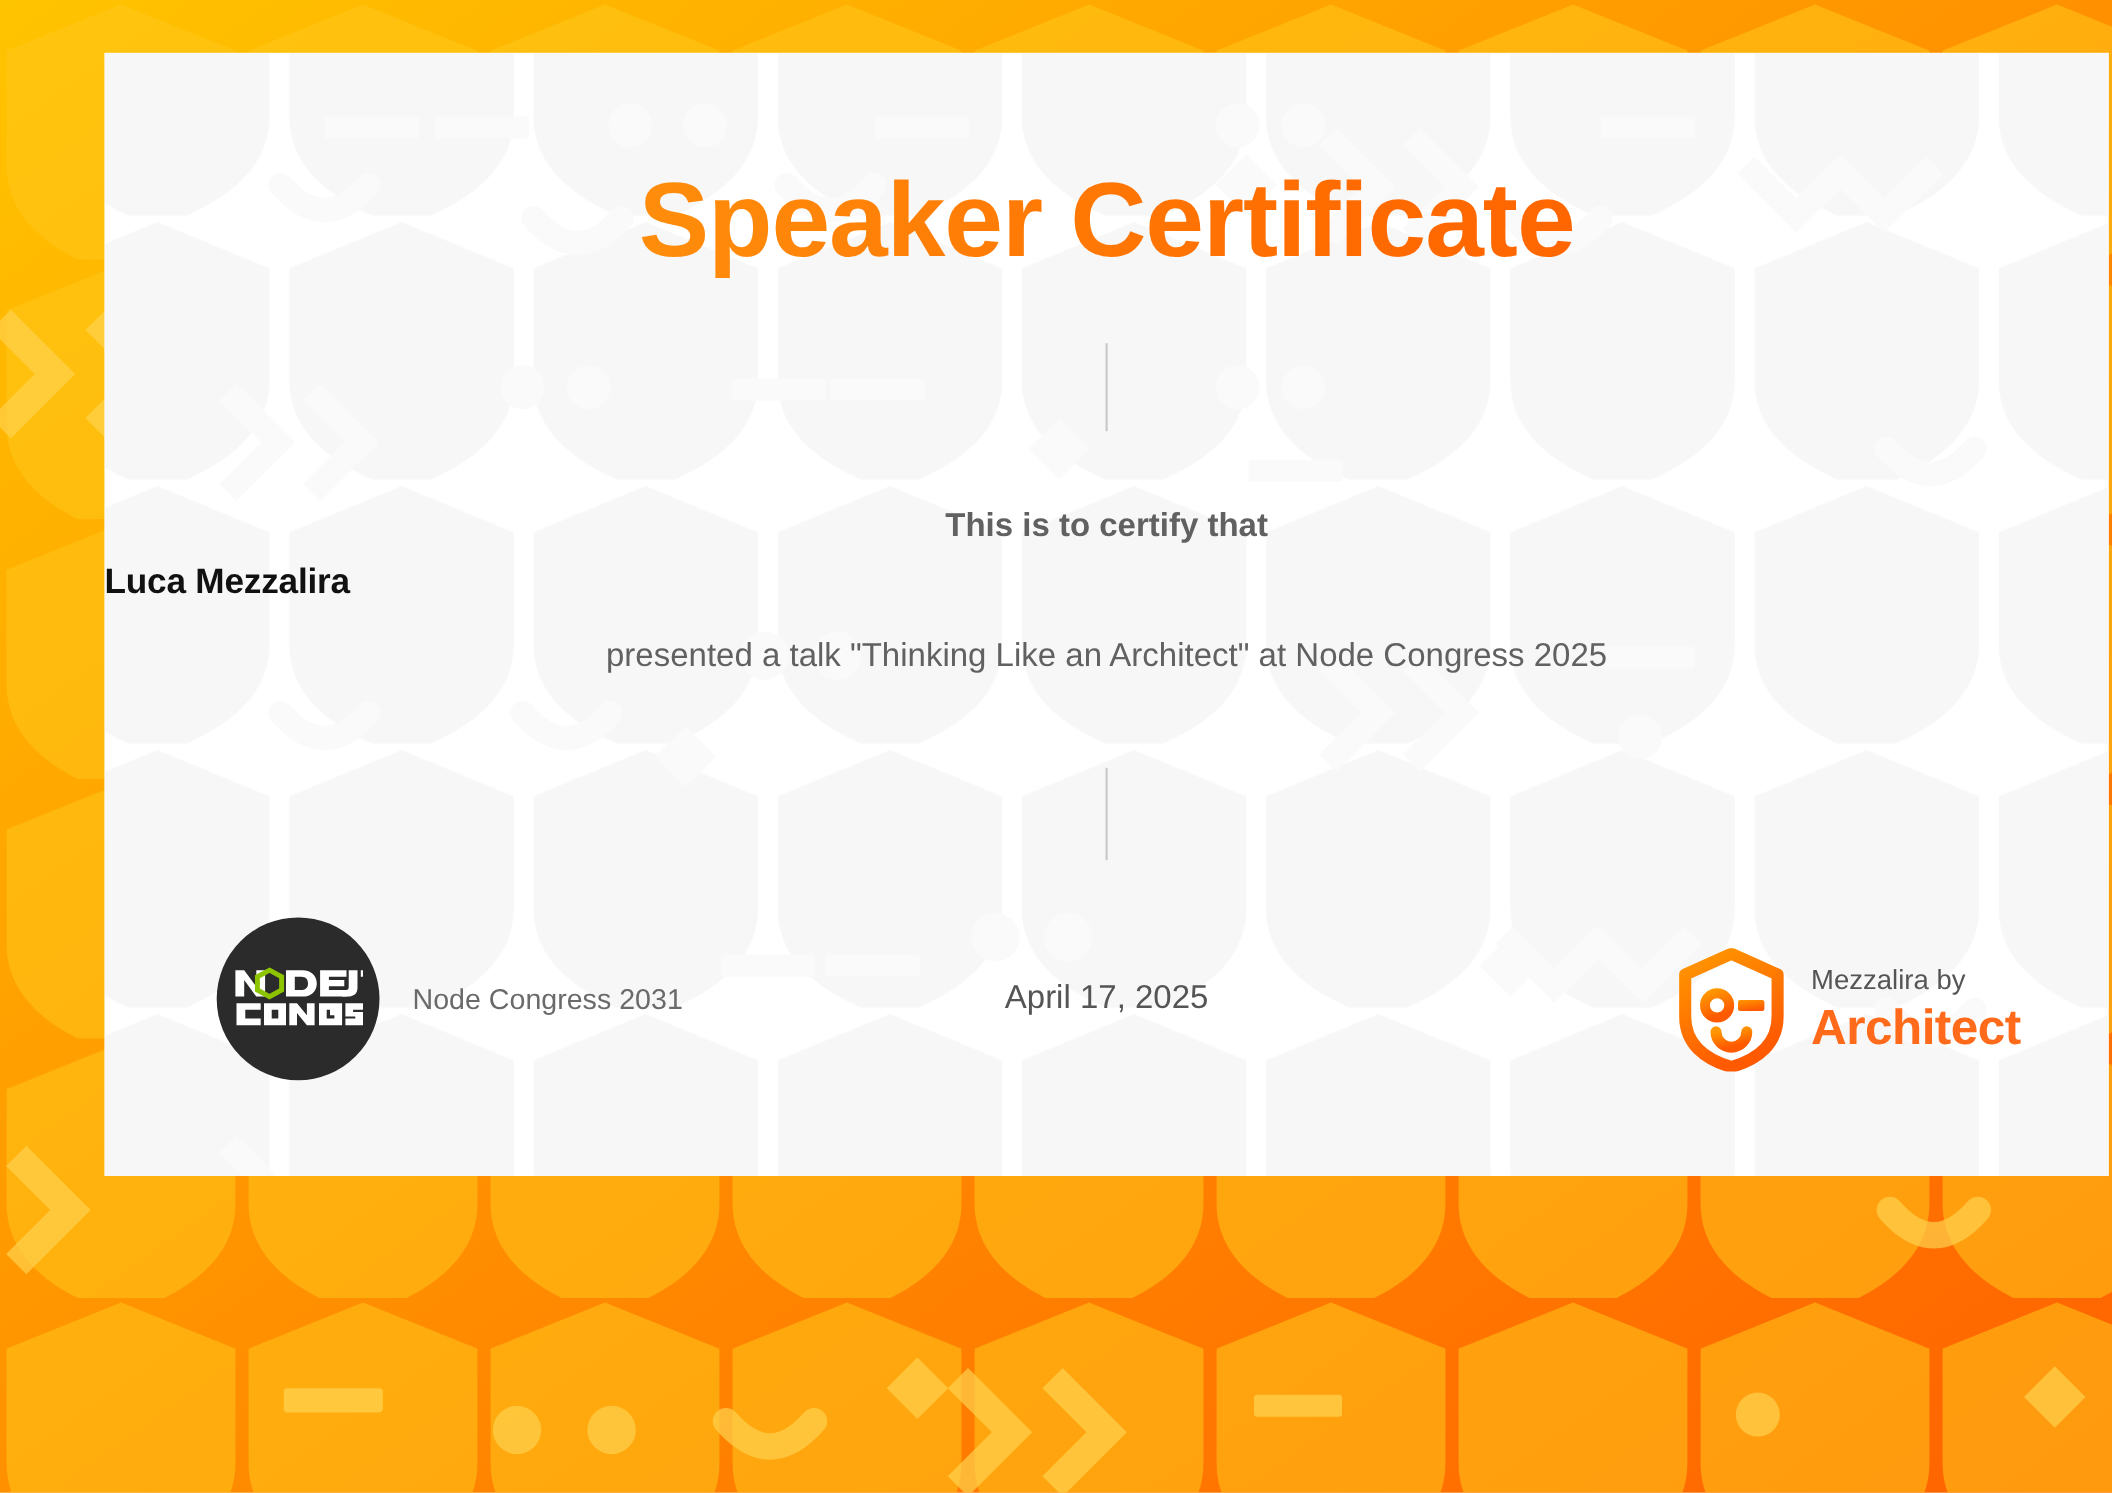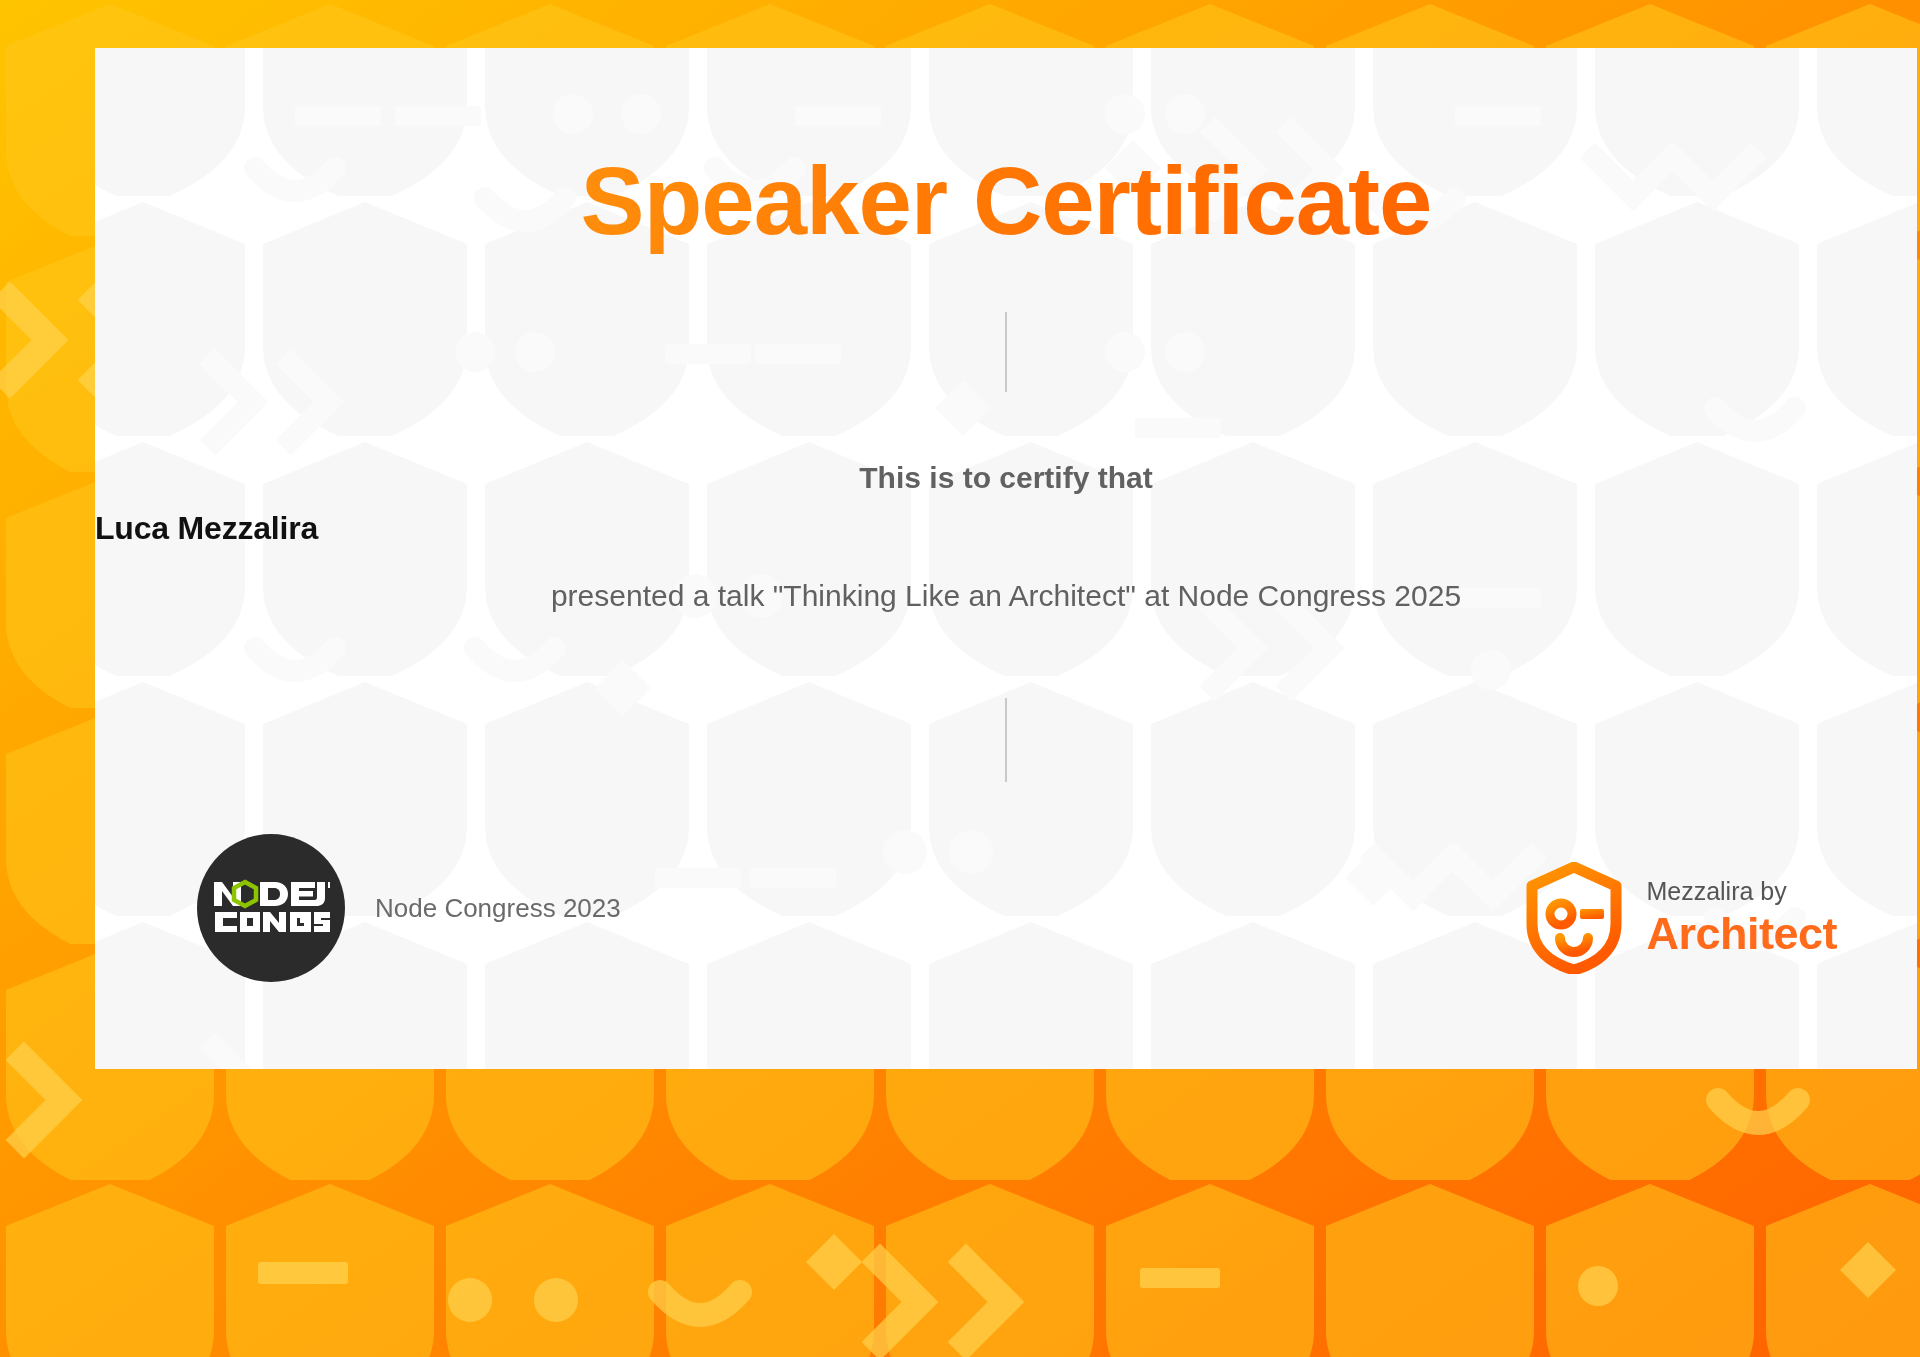--- a/index.html
+++ b/index.html
@@ -366,23 +366,24 @@
                 <path d="M6 68 h44 v12 H22 v16 h28 v12 H6 z"></path>
                 <path d="M56 68 h40 v40 H56 z M70 80 v16 h12 V80 z"></path>
                 <path d="M102 68 h14 l18 22 V68 h14 v40 h-14 l-18 -22 v22 h-14 z"></path>
                 <path d="M156 68 h42 v12 h-28 v16 h14 v-6 h-8 v-10 h22 v28 h-42 z"></path>
                 <path d="M204 68 h32 v12 h-18 v4 h18 v24 h-32 V96 h18 v-4 h-18 z"></path>
               </g>
 
               <path d="M66 8 l22 12 v24 l-22 12 l-22 -12 V20 z" fill="none" stroke="#8CC500" stroke-width="9"></path>
             </svg>
           </div>
-          <div class="event-name">Node Congress 2023</div>
+          <div class="event-name">Node Congress 2031</div>
         </div>
 
+        <div class="date-block">April 17, 2025</div>
 
         <div class="organiser-block">
           <div class="gitnation-shield">
             <svg width="96" height="112" viewBox="0 0 96 112" xmlns="http://www.w3.org/2000/svg" aria-hidden="true">
               <defs>
                 <linearGradient id="gnGrad" x1="0" y1="0" x2="0.4" y2="1">
                   <stop offset="0%" stop-color="#FF9800"></stop>
                   <stop offset="100%" stop-color="#FF5A00"></stop>
                 </linearGradient>
               </defs>

